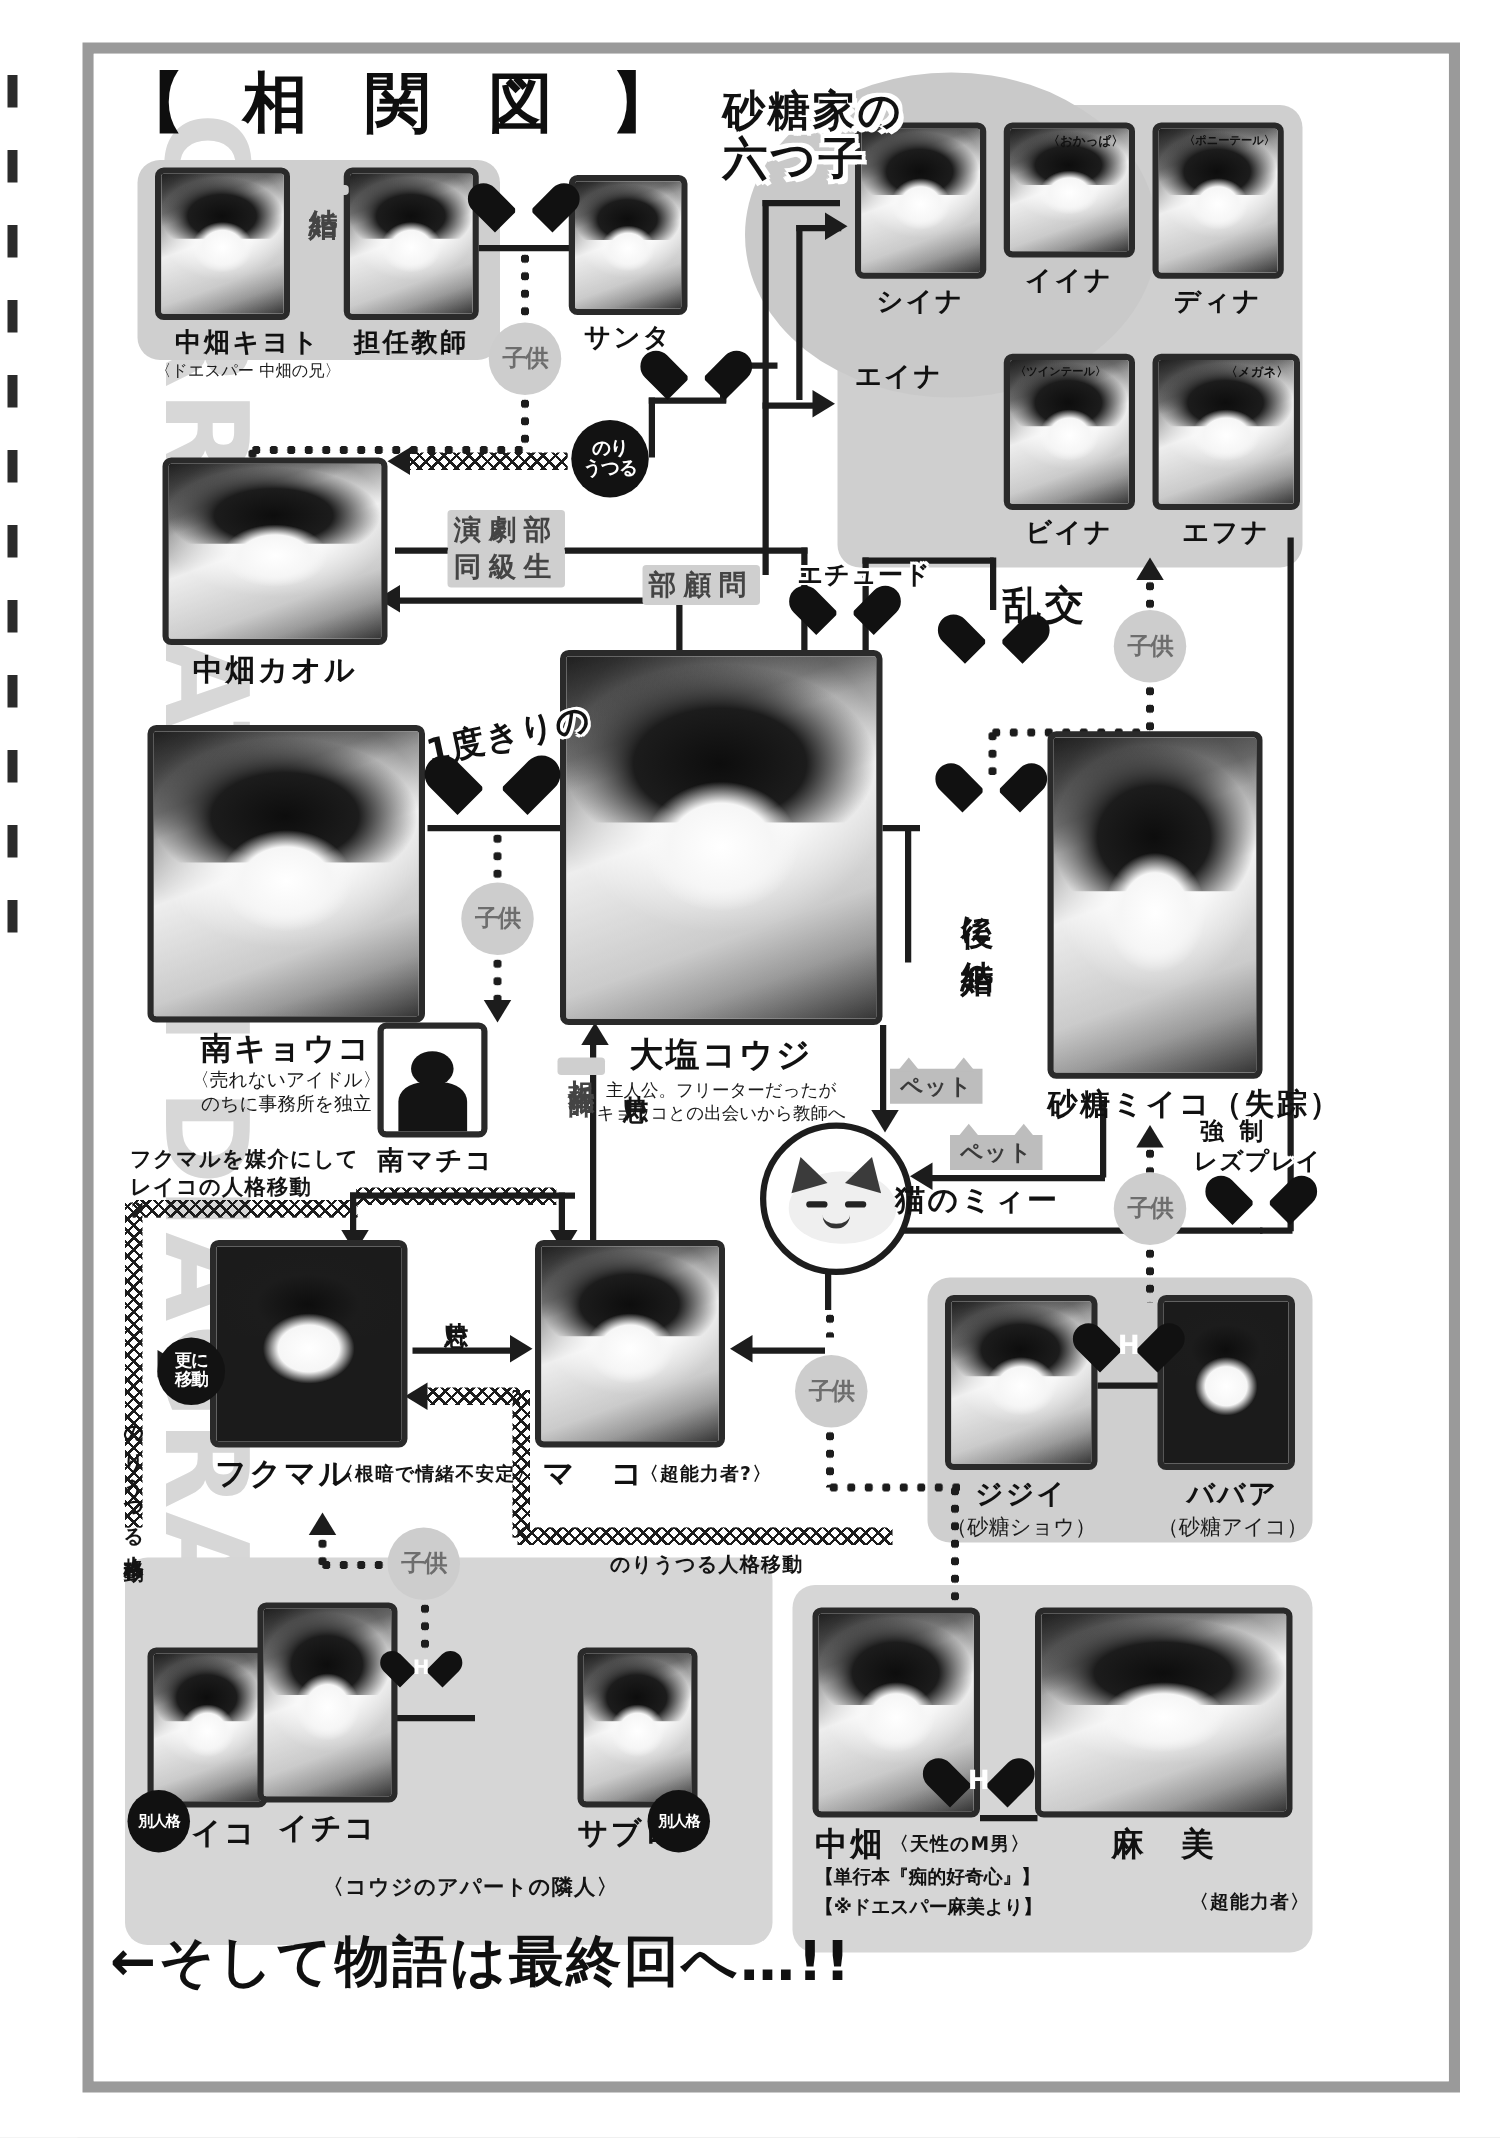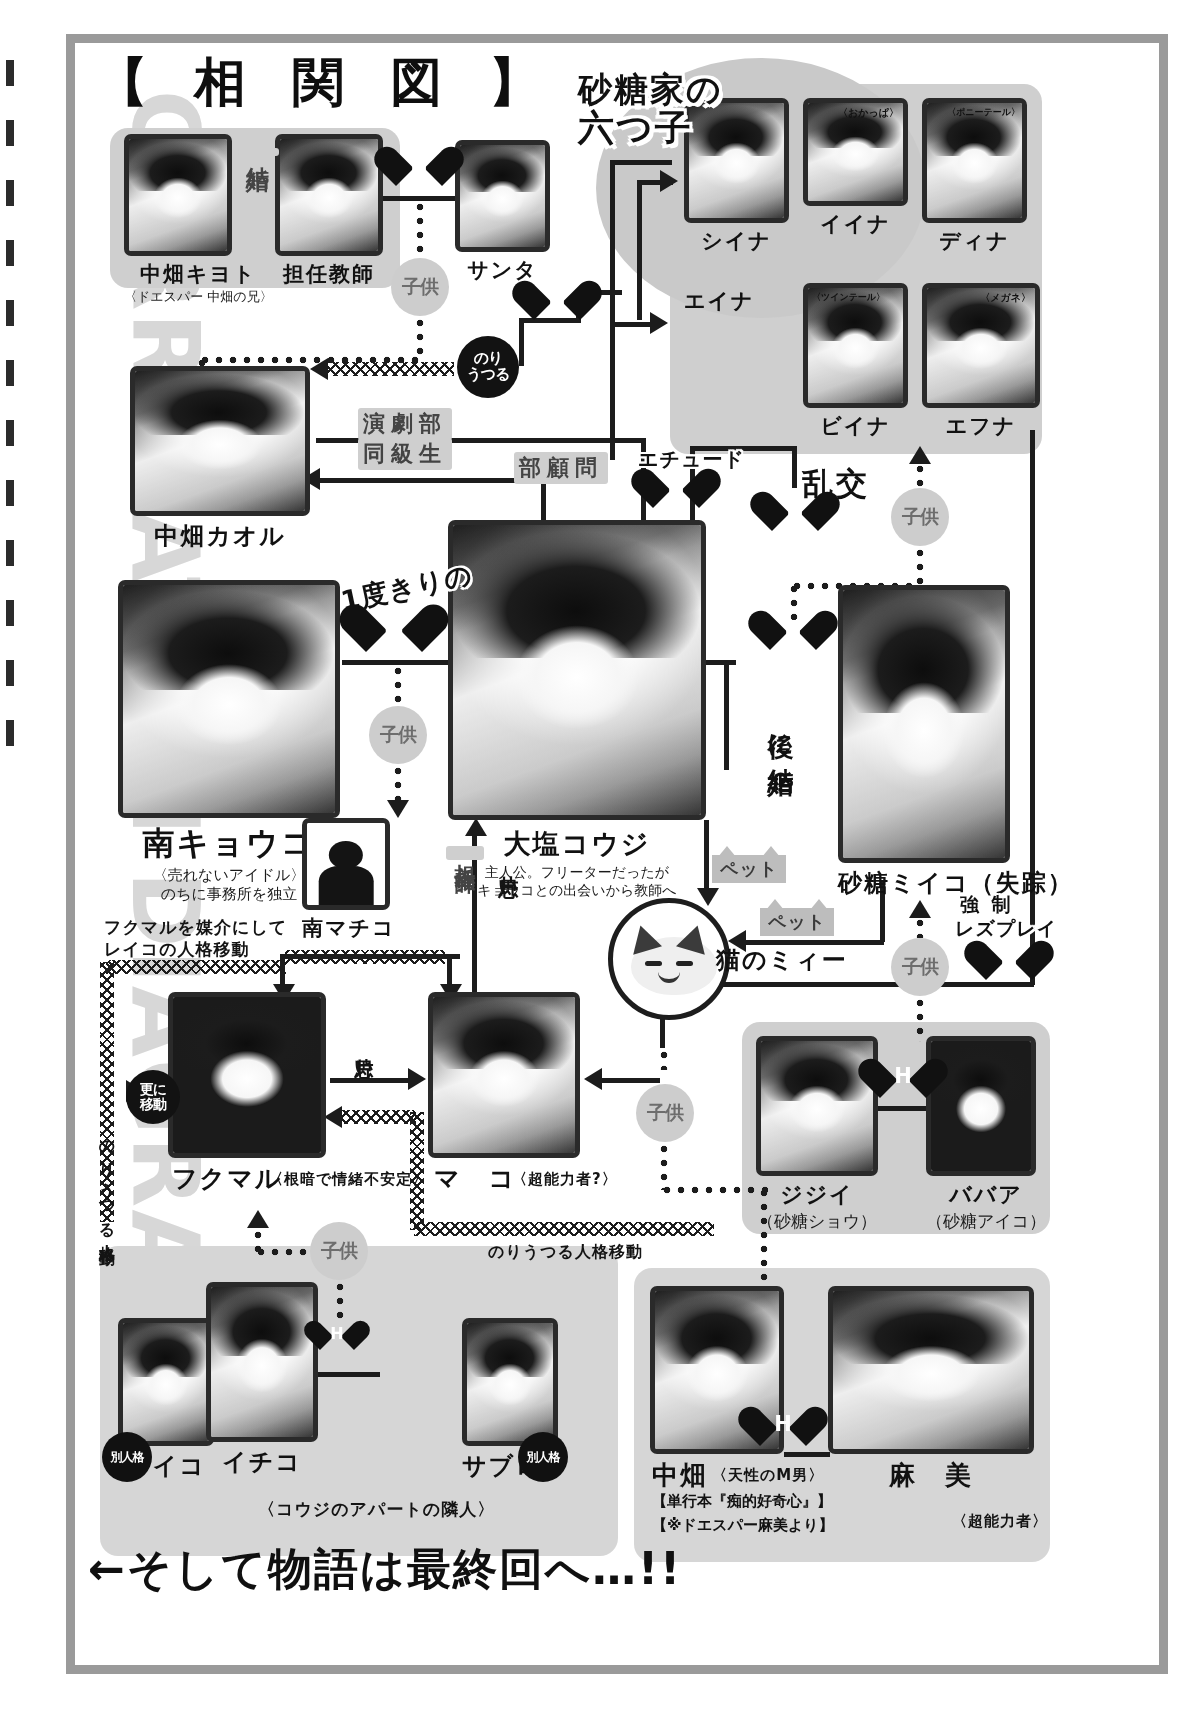--- a/index.html
+++ b/index.html
@@ -429,21 +429,21 @@
       </div>
     <div class="nm" style="font-size:27px; margin-top:6px;">大塩コウジ</div>
     <div class="sub" style="font-size:14px; margin-top:2px;">主人公。フリーターだったが</div>
     <div class="sub" style="font-size:14px;">キョウコとの出会いから教師へ</div>
   </div>
 
   <div class="node" style="left:118px; top:580px;">
     <div class="pic" style="width:222px;height:238px;">
         <div class="art"></div>
       </div>
-    <div class="nm" style="font-size:32px;">南キョウコ</div>
+    <div class="nm" style="font-size:25px;">南キョウコ</div>
     <div class="sub" style="font-size:15px;">〈売れないアイドル〉</div>
     <div class="sub" style="font-size:15px;">のちに事務所を独立</div>
   </div>
 
   <div class="lab out" style="left:340px; top:570px; font-size:27px; transform:rotate(-12deg);">1度きりの</div>
   <div class="heart" style="left:366px; top:606px; width:56px; height:52px;">
     <div class="hl" style="width:30px;height:46px;border-radius:30px 30px 0 0;"></div>
     <div class="hr" style="width:30px;height:46px;border-radius:30px 30px 0 0;"></div>
     <div class="hletter" style="width:56px;font-size:25px;top:6px;">H</div>
   </div>

